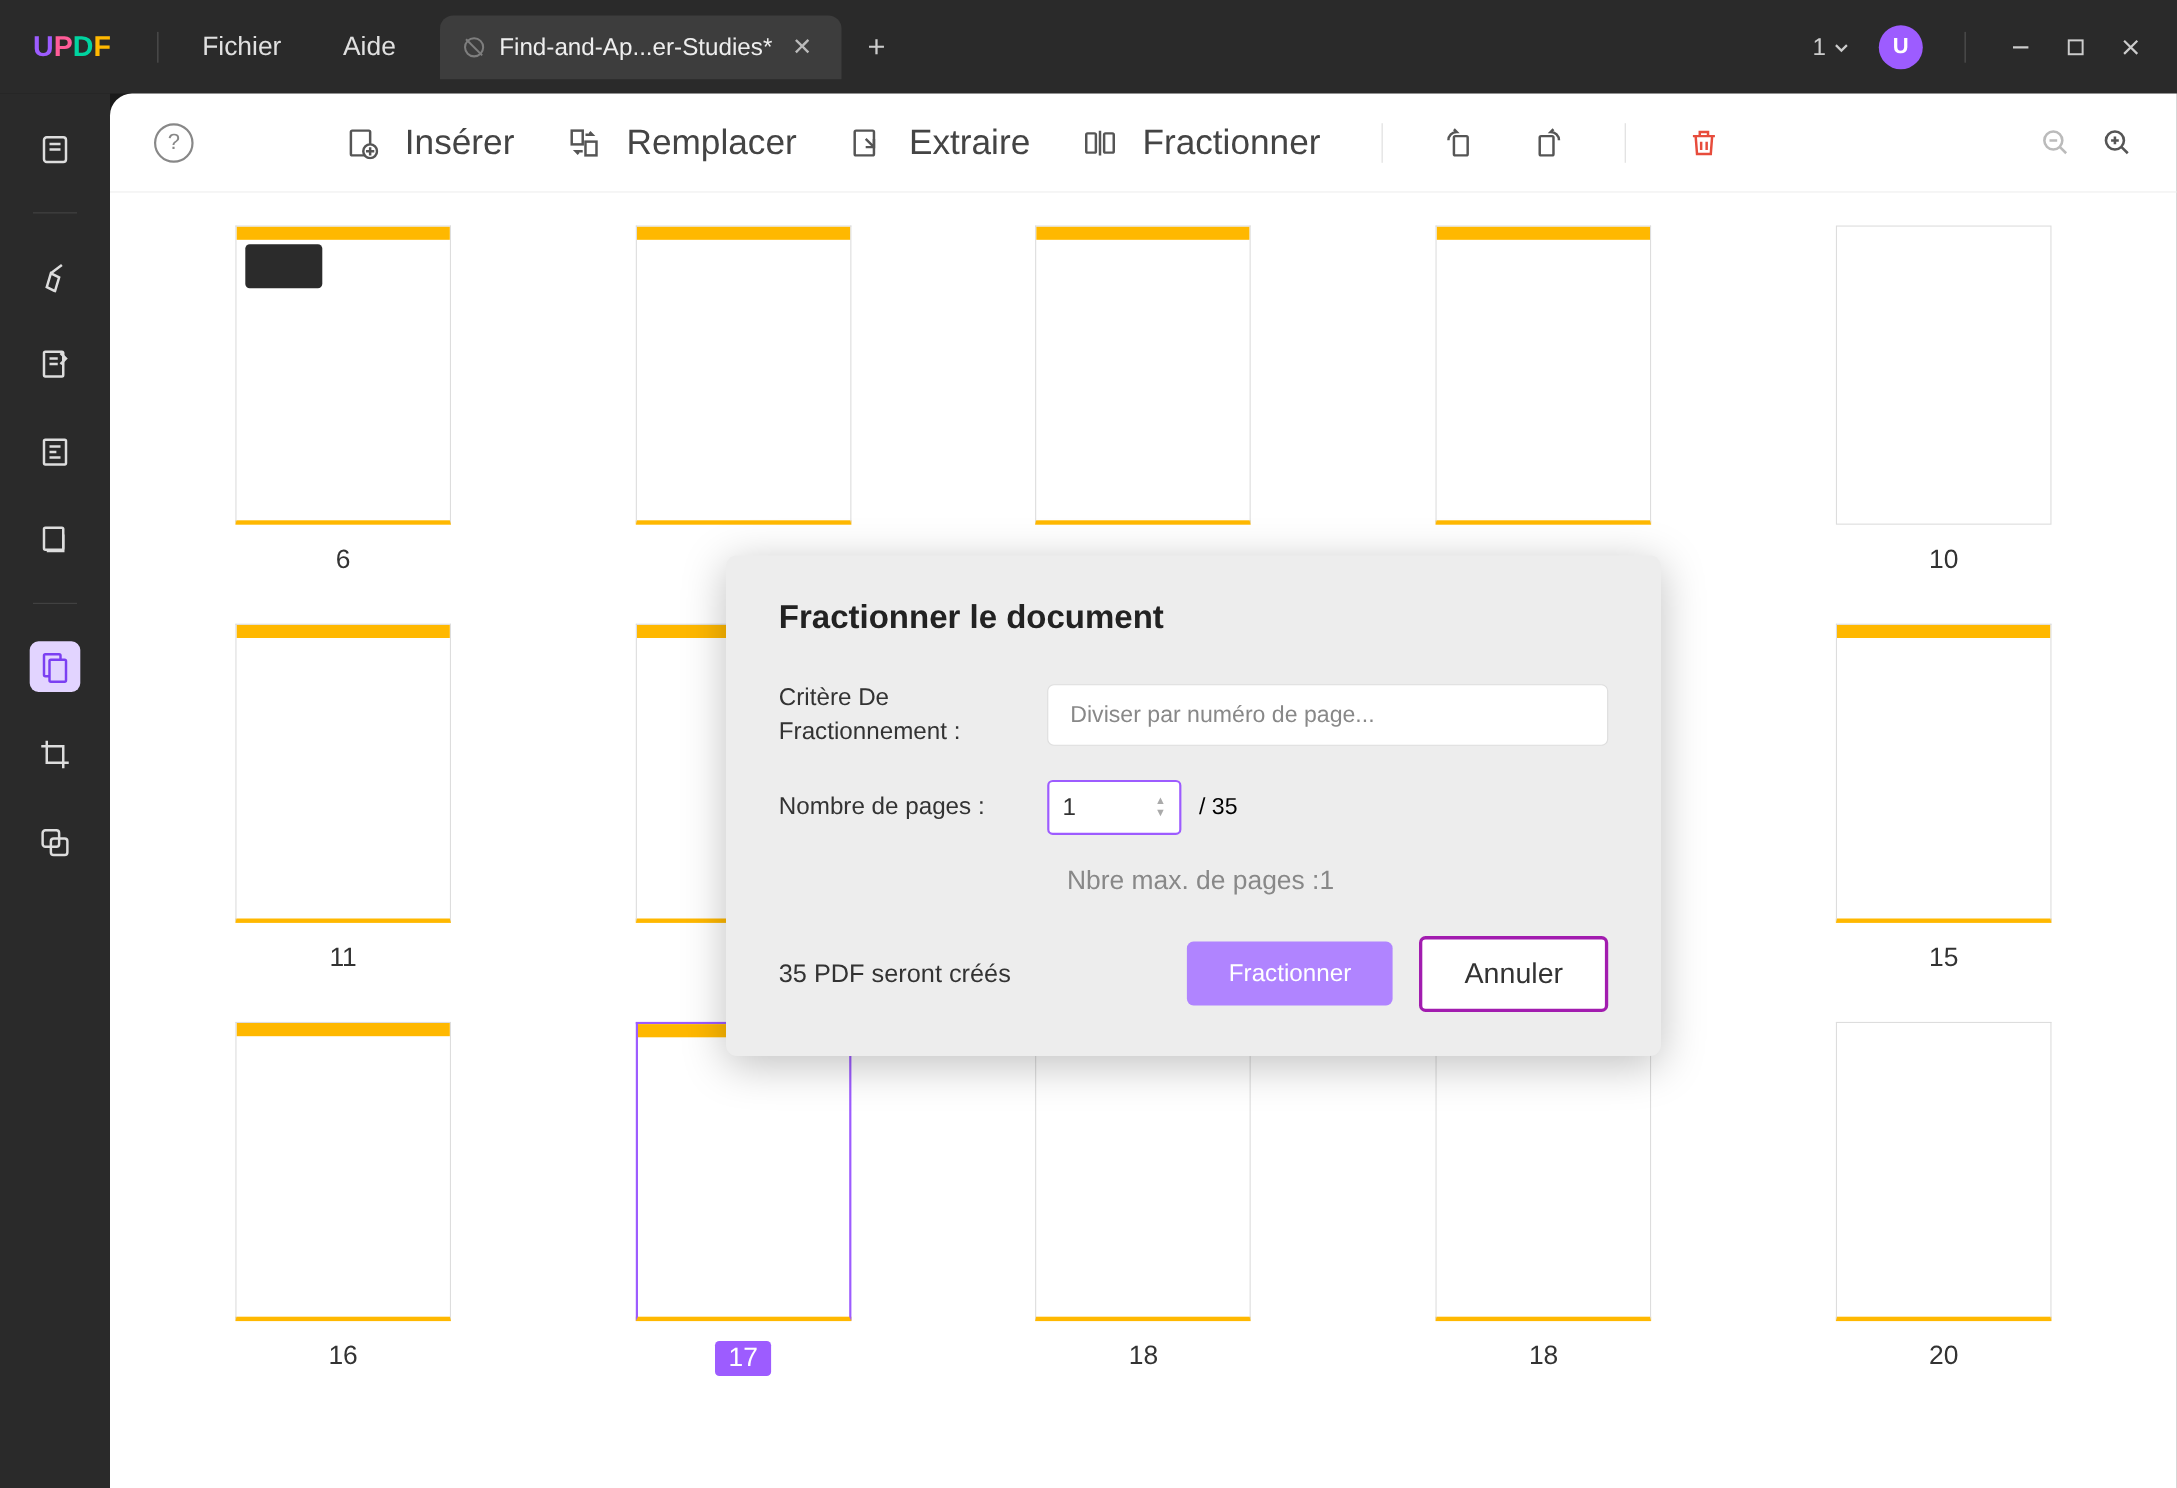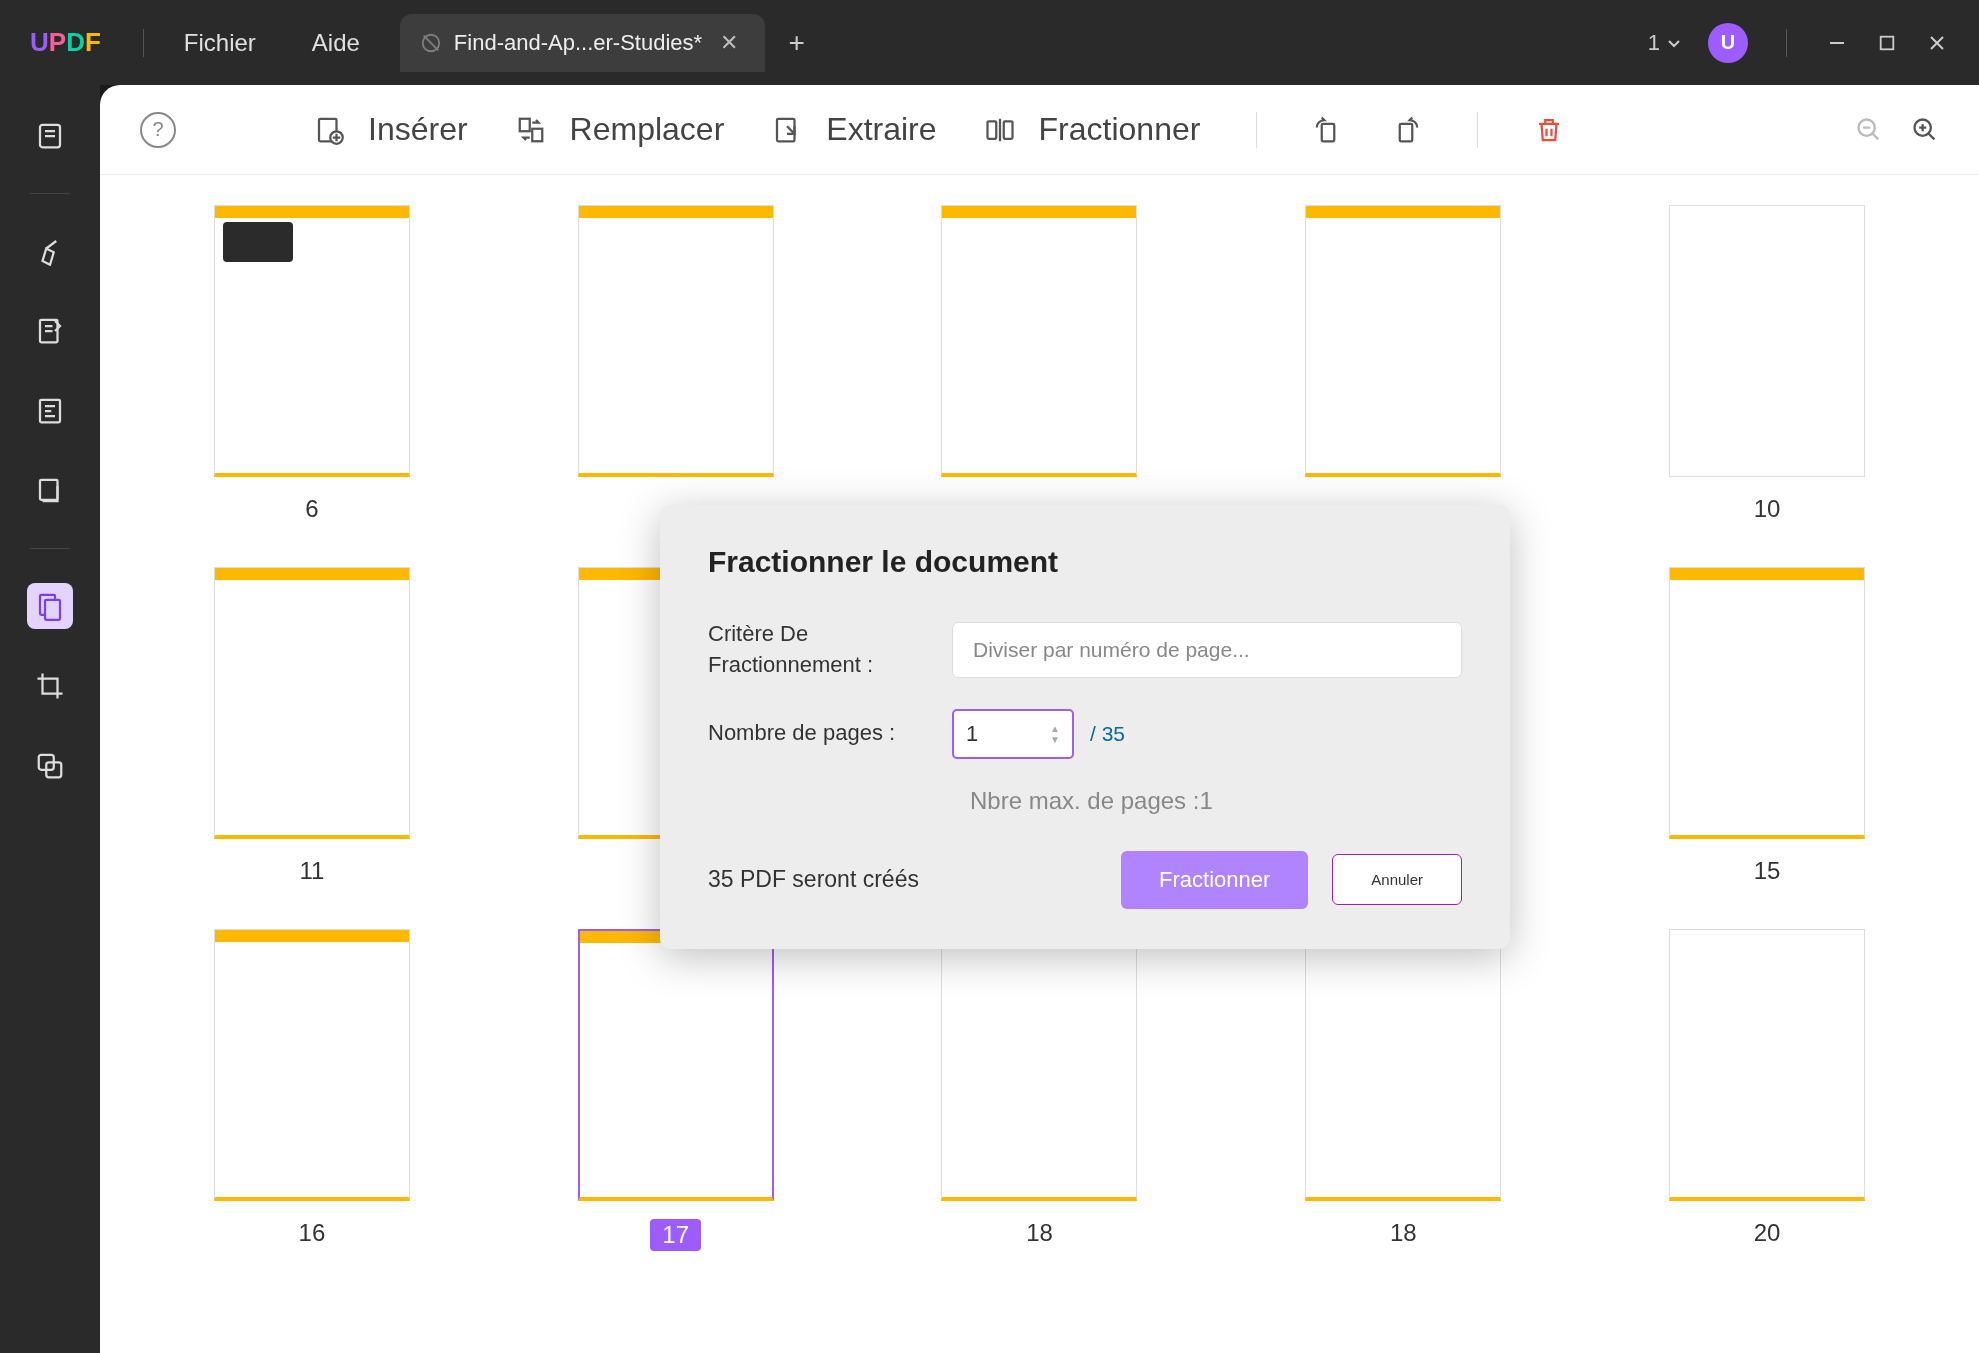--- a/index.html
+++ b/index.html
@@ -49,26 +49,26 @@
 
 .dialog { position: absolute; left: 560px; top: 420px; width: 850px; background: #ededed; border-radius: 10px; box-shadow: 0 8px 40px rgba(0,0,0,0.25); padding: 40px 48px; z-index: 100; }
 .dialog-title { font-size: 30px; font-weight: 600; color: #222; margin-bottom: 40px; }
 .dialog-row { display: flex; align-items: center; margin-bottom: 28px; gap: 24px; }
 .dialog-label { font-size: 22px; color: #333; width: 220px; line-height: 1.4; }
 .dialog-select { flex: 1; height: 56px; background: #fff; border: 1px solid #ddd; border-radius: 6px; padding: 0 20px; font-size: 21px; color: #888; display: flex; align-items: center; }
 .dialog-input-wrap { display: flex; align-items: center; gap: 16px; }
 .dialog-input { width: 122px; height: 50px; border: 2px solid #9d5cff; border-radius: 5px; padding: 0 12px; font-size: 22px; display: flex; align-items: center; justify-content: space-between; background: #fff; }
 .dialog-input .val { color: #333; }
 .spin-btns { display: flex; flex-direction: column; font-size: 10px; color: #aaa; }
-.dialog-total { font-size: 21px; color: #0369a1; }
+.dialog-total { font-size: 21px; color: #000000; }
 .dialog-hint { font-size: 24px; color: #888; margin-left: 262px; margin-bottom: 36px; }
 .dialog-footer { display: flex; align-items: center; gap: 24px; margin-top: 20px; justify-content: space-between; }
 .dialog-status { font-size: 23px; color: #333; margin-right: auto; }
 .btn-primary { background: #b084ff; color: #fff; border: none; border-radius: 6px; padding: 16px 38px; font-size: 22px; cursor: pointer; }
-.btn-secondary { background: #fff; color: #333; border: 1px solid #a21caf; border-radius: 6px; padding: 16px 38px; font-size: 15px; cursor: pointer; }
+.btn-secondary { background: #fff; color: #333; border: 3px solid #a21caf; border-radius: 6px; padding: 16px 38px; font-size: 26px; cursor: pointer; }
 
 .mini-dark { background: #2b2b2b; width: 70px; height: 40px; position: absolute; left: 8px; top: 16px; border-radius: 4px; }
 </style>
 </head>
 <body>
 
 <div class="titlebar">
   <div class="logo"><span class="u">U</span><span class="p">P</span><span class="d">D</span><span class="f">F</span></div>
   <div class="divider-v"></div>
   <div class="menu-item">Fichier</div>

